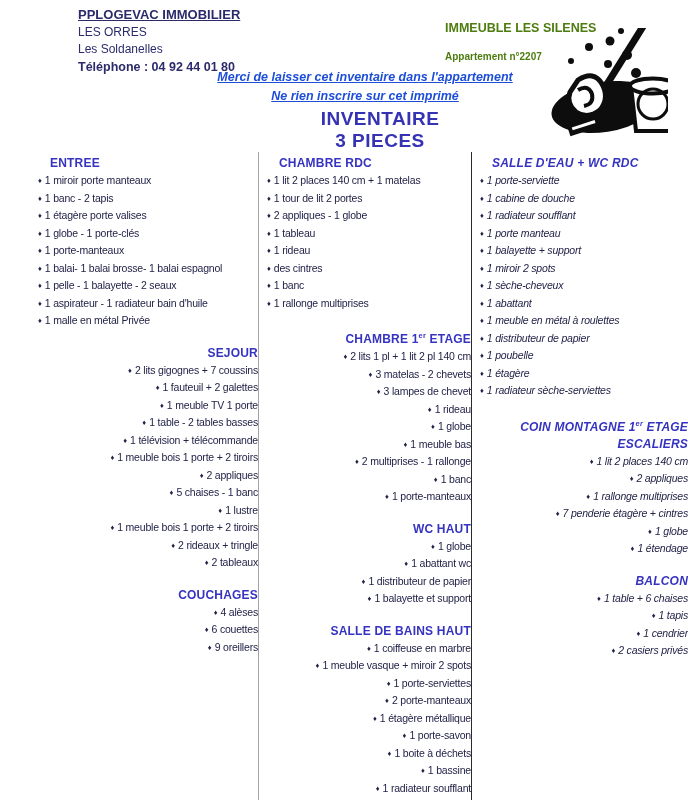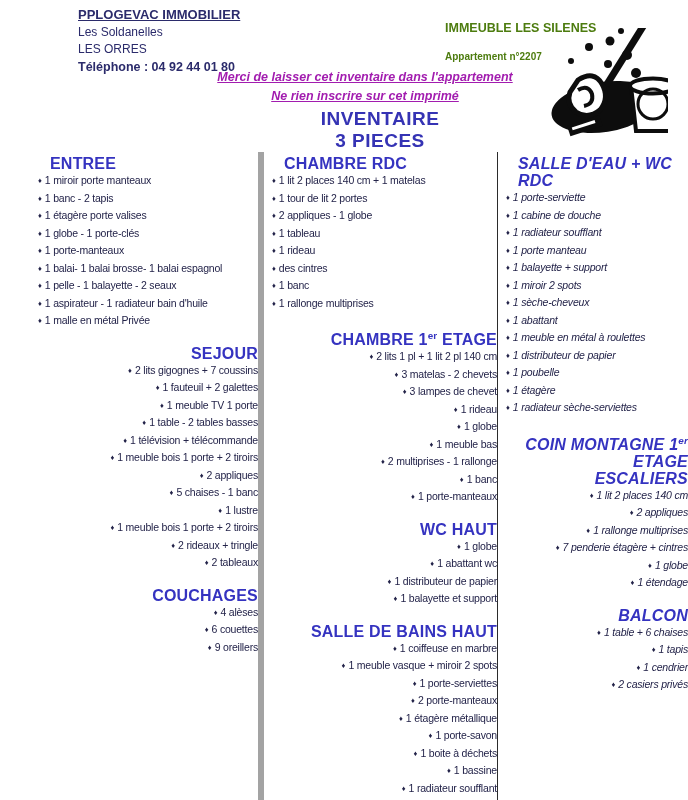--- a/index.html
+++ b/index.html
@@ -19,59 +19,59 @@
   .agency-phone { font-size:12.5px; font-weight:bold; line-height:18px; }
   .header-right { position:absolute; left:408px; top:20px; color:#4d7c0f;margin-left:37px; }
   .building-name { font-size:12.5px; font-weight:bold; line-height:16px; }
   .apartment { font-size:10px; font-weight:bold; margin-top:15px; }
 
   .logo { position:absolute; top:28px; right:20px; width:124px; height:112px; }
 
   
   .notices { text-align:center; padding-left:42px; margin-top:2px; }
   .notice {
-    color:#a21caf; font-weight:bold; font-style:italic;
+    color:#1d4ed8; font-weight:bold; font-style:italic;
     text-decoration:underline; font-size:12.5px; line-height:19px;
   }
   .doc-title {
     text-align:center; padding-left:72px; color:#3533b4;
     font-weight:bold; font-size:19px; line-height:22px; margin-top:2px;
     letter-spacing:0.5px;
   }
 
   
   .columns { position:absolute; top:152px; left:30px; right:0; bottom:0; display:flex; }
   .col { padding:3px 0 0 8px; }
   .col1 { width:228px; }
-  .col2 { width:240px; border-left:6px solid #a3a3a3; border-right:1px solid #2b2b2b; }
+  .col2 { width:214px; border-left:1px solid #a3a3a3; border-right:1px solid #2b2b2b; }
   .col3 { flex:1;font-style:italic; }
 
   .section + .section { margin-top:15px;text-align:right; }
   .section-heading {
-    color:#3533c0; font-weight:bold; font-size:16px; line-height:17px;
+    color:#3533c0; font-weight:bold; font-size:12px; line-height:17px;
     letter-spacing:0.2px;
     padding-left:12px;
   }
   .section-heading sup { font-size:0.62em; }
   .item {
     color:#232349; font-size:10.5px; line-height:16.5px;
     letter-spacing:-0.2px; white-space:nowrap;
   }
   .bullet { font-size:7.5px; margin-right:3px; vertical-align:1px; letter-spacing:0; }
 </style>
 </head>
 <body>
 
 <div class="page">
 
   <div class="header">
     <div class="header-left">
       <div class="agency-name">PPLOGEVAC IMMOBILIER</div>
+      <div class="agency-line">LES ORRES</div>
       <div class="agency-line">Les Soldanelles</div>
-      <div class="agency-line">LES ORRES</div>
       <div class="agency-phone">Téléphone : 04 92 44 01 80</div>
     </div>
     <div class="header-right">
       <div class="building-name">IMMEUBLE LES SILENES</div>
       <div class="apartment">Appartement n°2207</div>
     </div>
   </div>
 
   <svg class="logo" viewBox="0 0 124 112" aria-hidden="true">
     <g fill="#0d0d0d">

